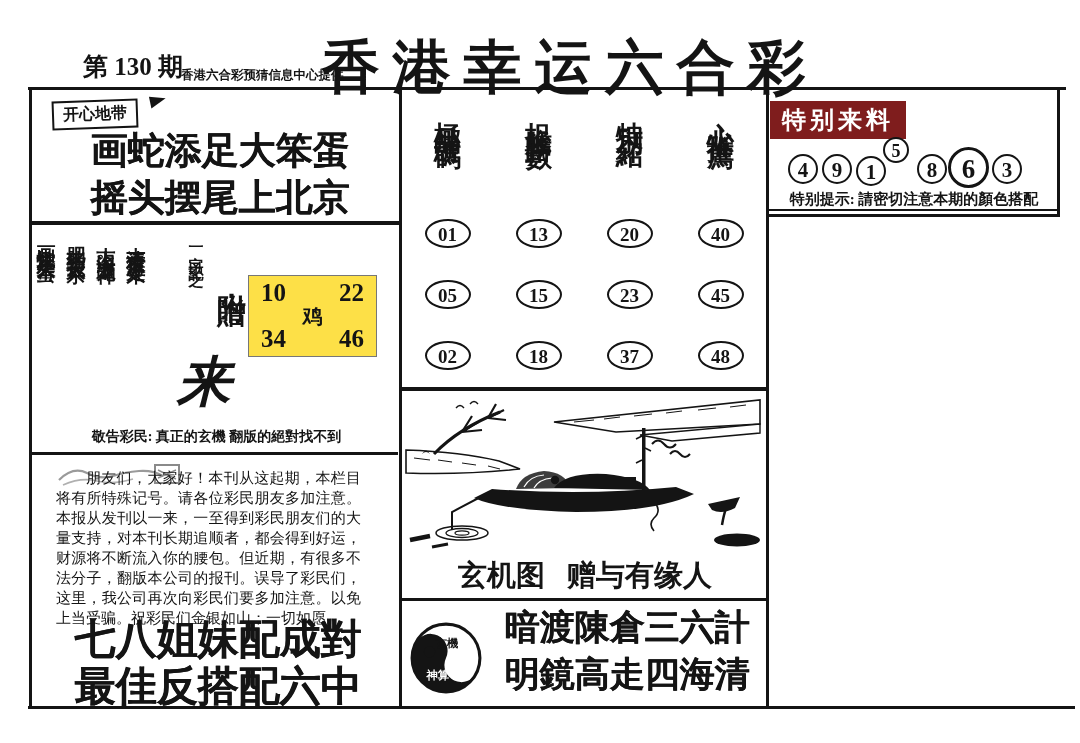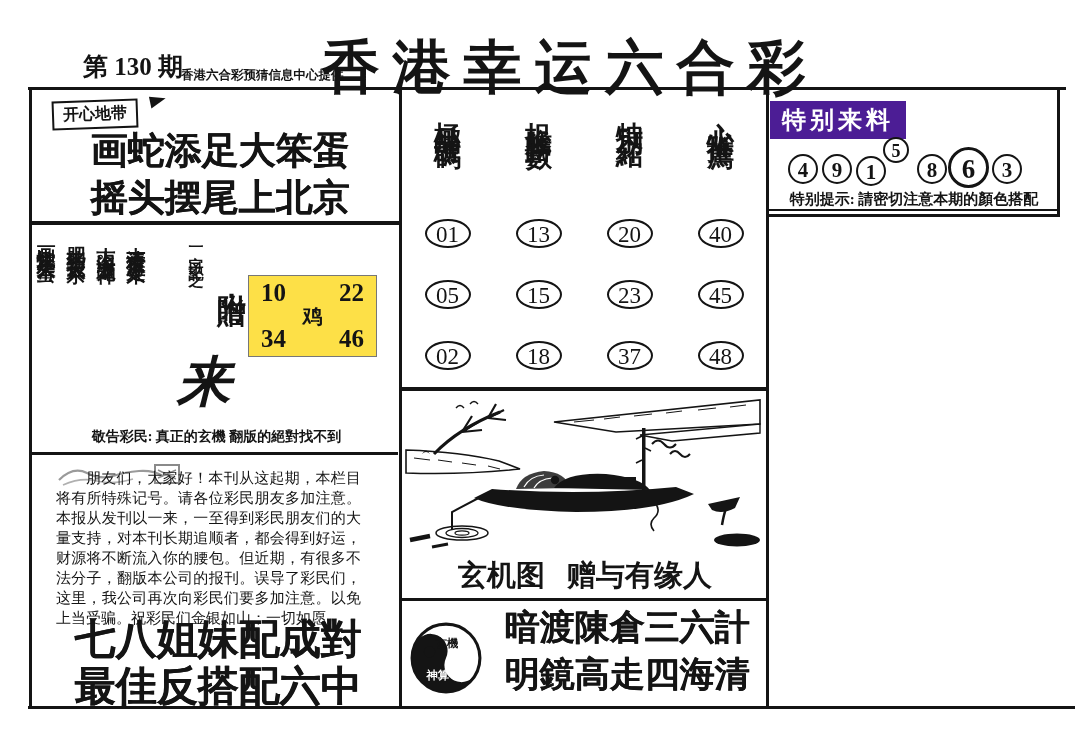--- a/index.html
+++ b/index.html
@@ -54,32 +54,32 @@
           text-indent:2em;font-weight:500;}
   .blv{left:40px;top:612px;width:356px;text-align:center;font-size:41px;font-weight:900;
        white-space:nowrap;text-shadow:0.6px 0 #141414;}
   .blv2{top:659px;}
   
   .tips{left:402px;top:100px;width:364px;height:286px;display:flex;justify-content:space-around;}
   .tip-col{display:flex;flex-direction:column;align-items:center;}
   .tip-header{writing-mode:vertical-rl;font-size:27px;font-weight:700;letter-spacing:7px;
               height:134px;margin-bottom:6px;}
   .oval{width:46px;height:29px;border:2.5px solid #141414;border-radius:50%;text-align:center;
-        line-height:28px;font-size:23px;font-weight:400;margin:16px 0;box-sizing:border-box;}
+        line-height:28px;font-size:19px;font-weight:700;margin:16px 0;box-sizing:border-box;}
   
   .mystery{left:404px;top:392px;}
   .mys-caption{left:418px;top:556px;width:334px;display:flex;justify-content:center;gap:22px;
                font-size:29px;font-weight:700;white-space:nowrap;}
   
   .yinyang{left:409px;top:621px;}
   .brv{left:486px;top:604px;width:282px;text-align:center;font-size:35px;font-weight:900;
        white-space:nowrap;text-shadow:0.5px 0 #141414;}
   .brv2{top:651px;}
   
-  .sp-banner{left:770px;top:101px;background:#4c1d95;color:#fff;padding:3px 12px;font-size:24px;
+  .sp-banner{left:770px;top:101px;background:#7f1d1d;color:#fff;padding:3px 12px;font-size:24px;
              font-weight:800;letter-spacing:4px;white-space:nowrap;}
   .sp-nums{left:782px;top:136px;width:276px;height:62px;}
   .sp-num{position:absolute;border:2.5px solid #141414;border-radius:50%;width:30px;height:30px;
           line-height:29px;text-align:center;font-size:21px;font-weight:700;box-sizing:border-box;}
   .sp-sup{width:26px;height:26px;line-height:24px;font-size:18px;}
   .sp-big{width:41px;height:41px;line-height:39px;font-size:27px;border-width:3px;}
   .sp-tip{left:774px;top:190px;width:280px;text-align:center;font-size:15px;font-weight:800;
           white-space:nowrap;}
 </style>
 </head>

